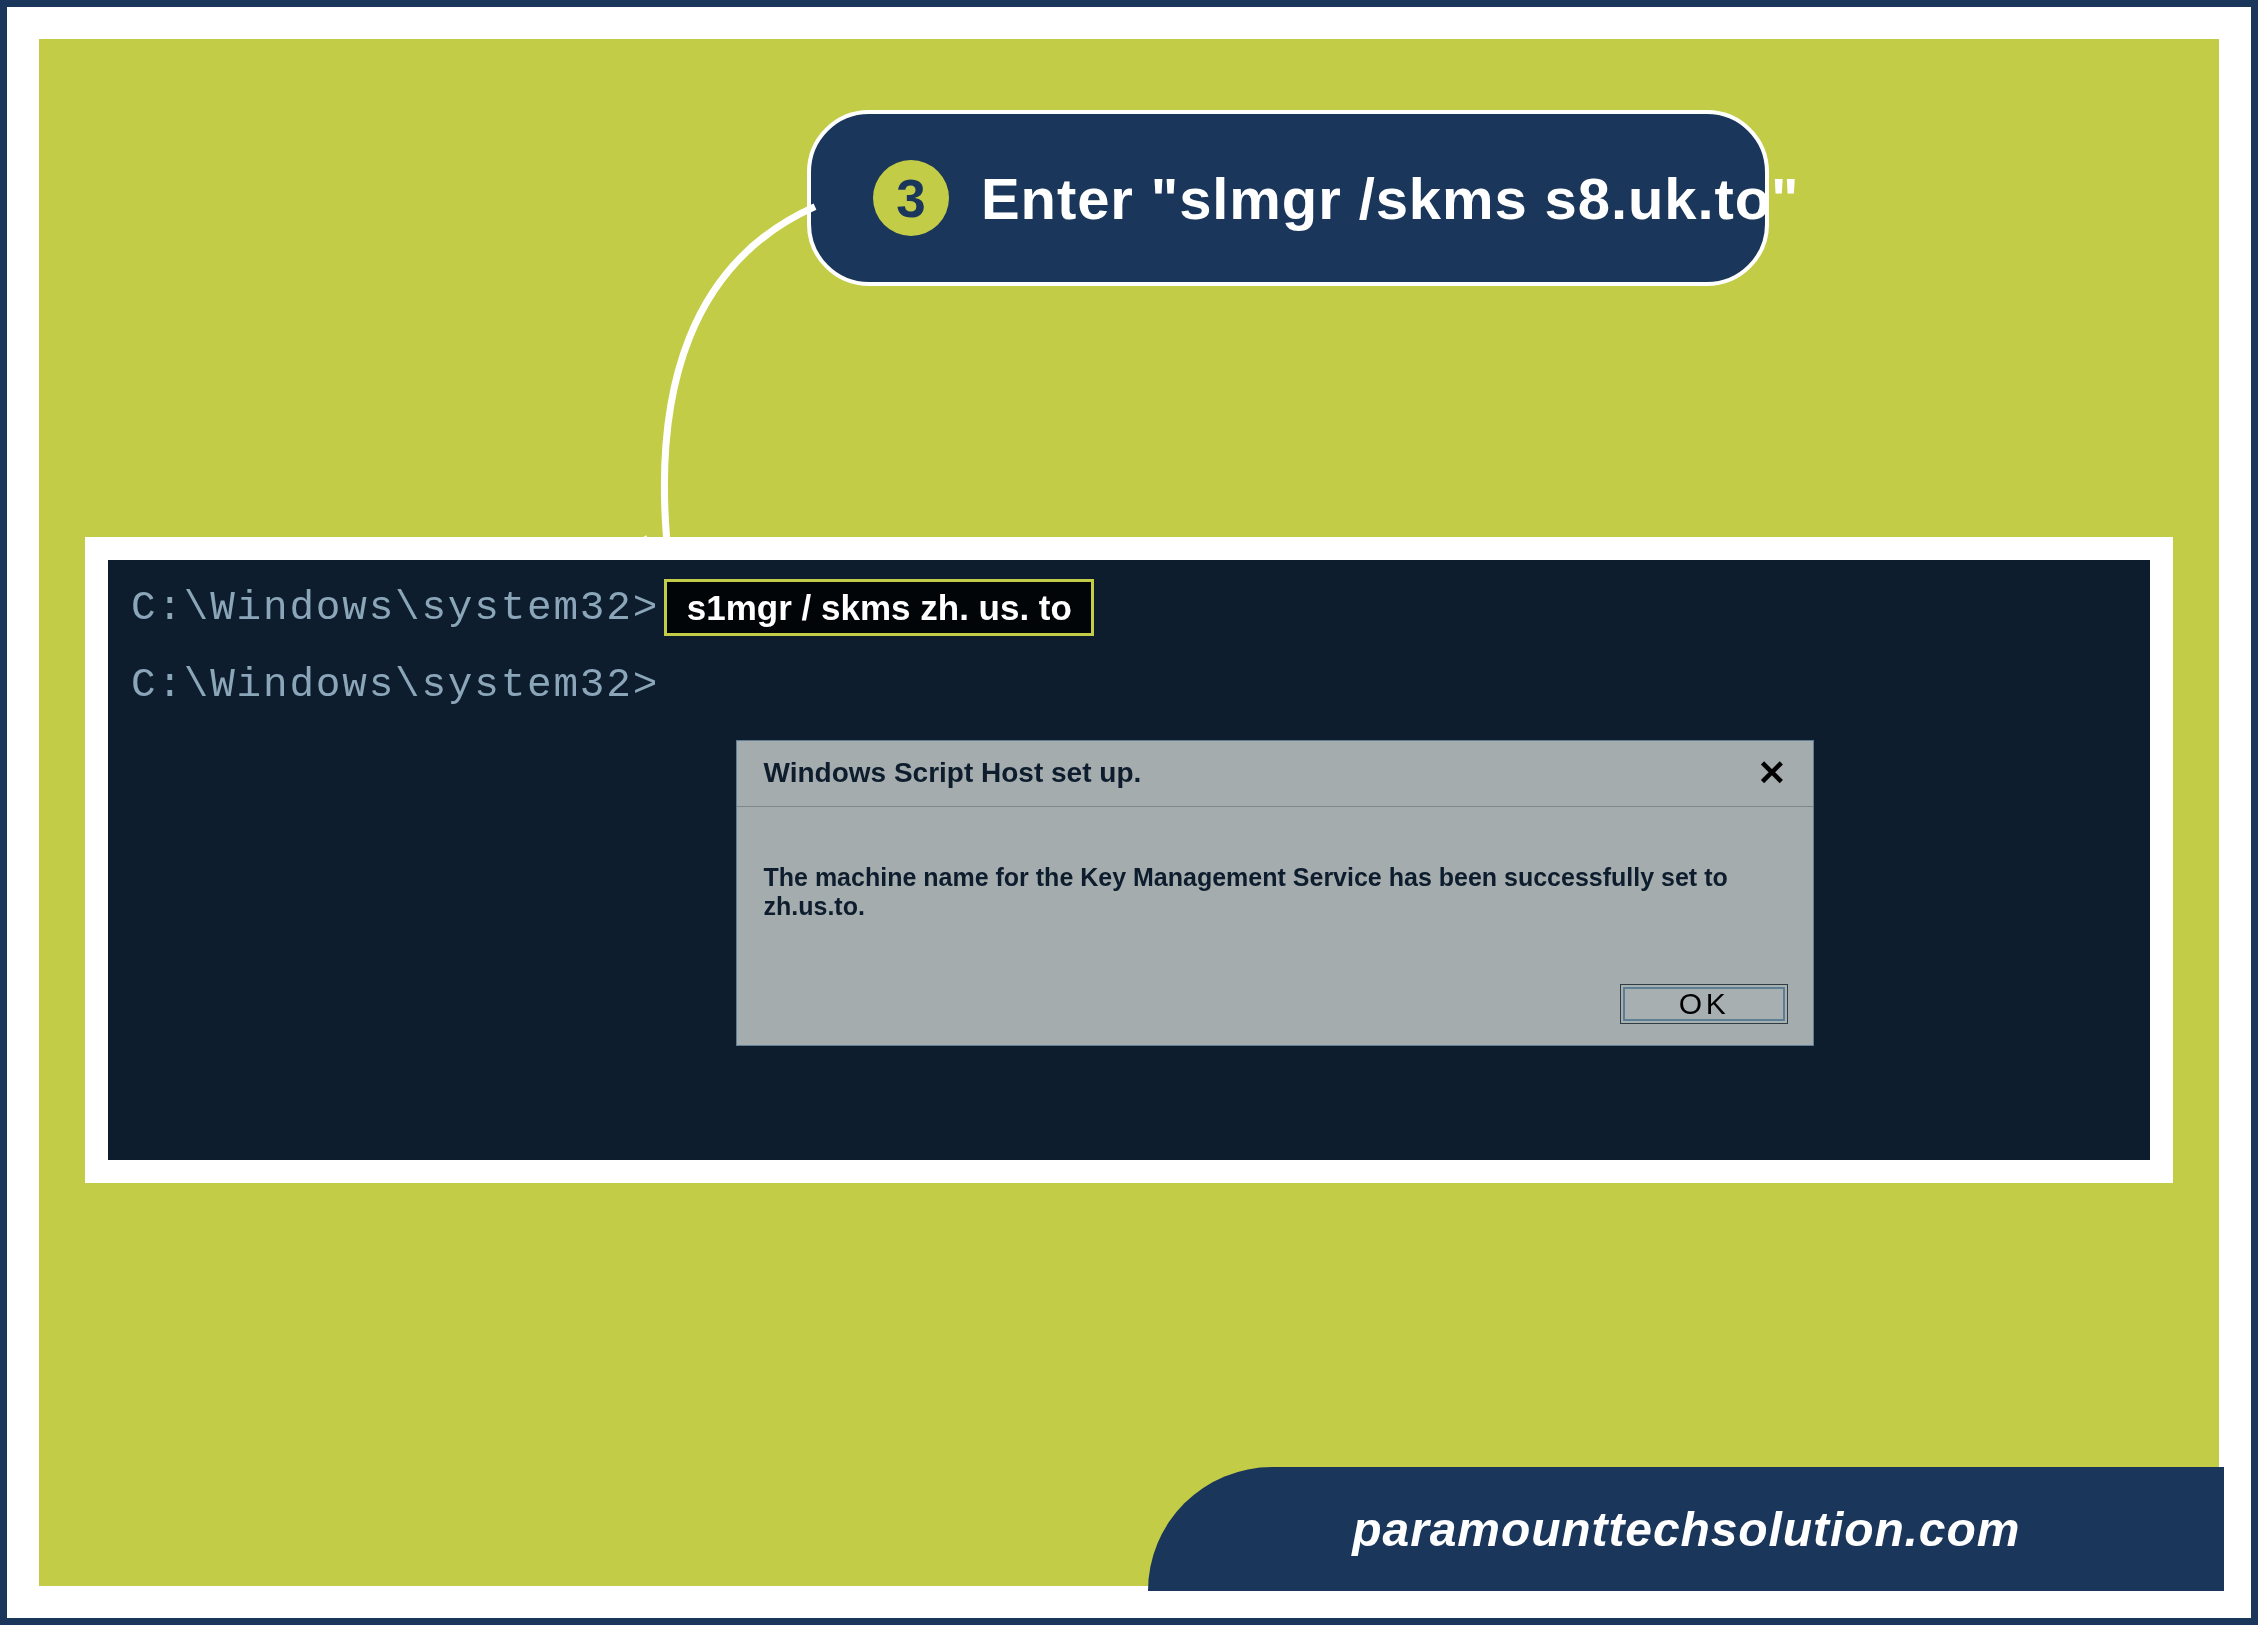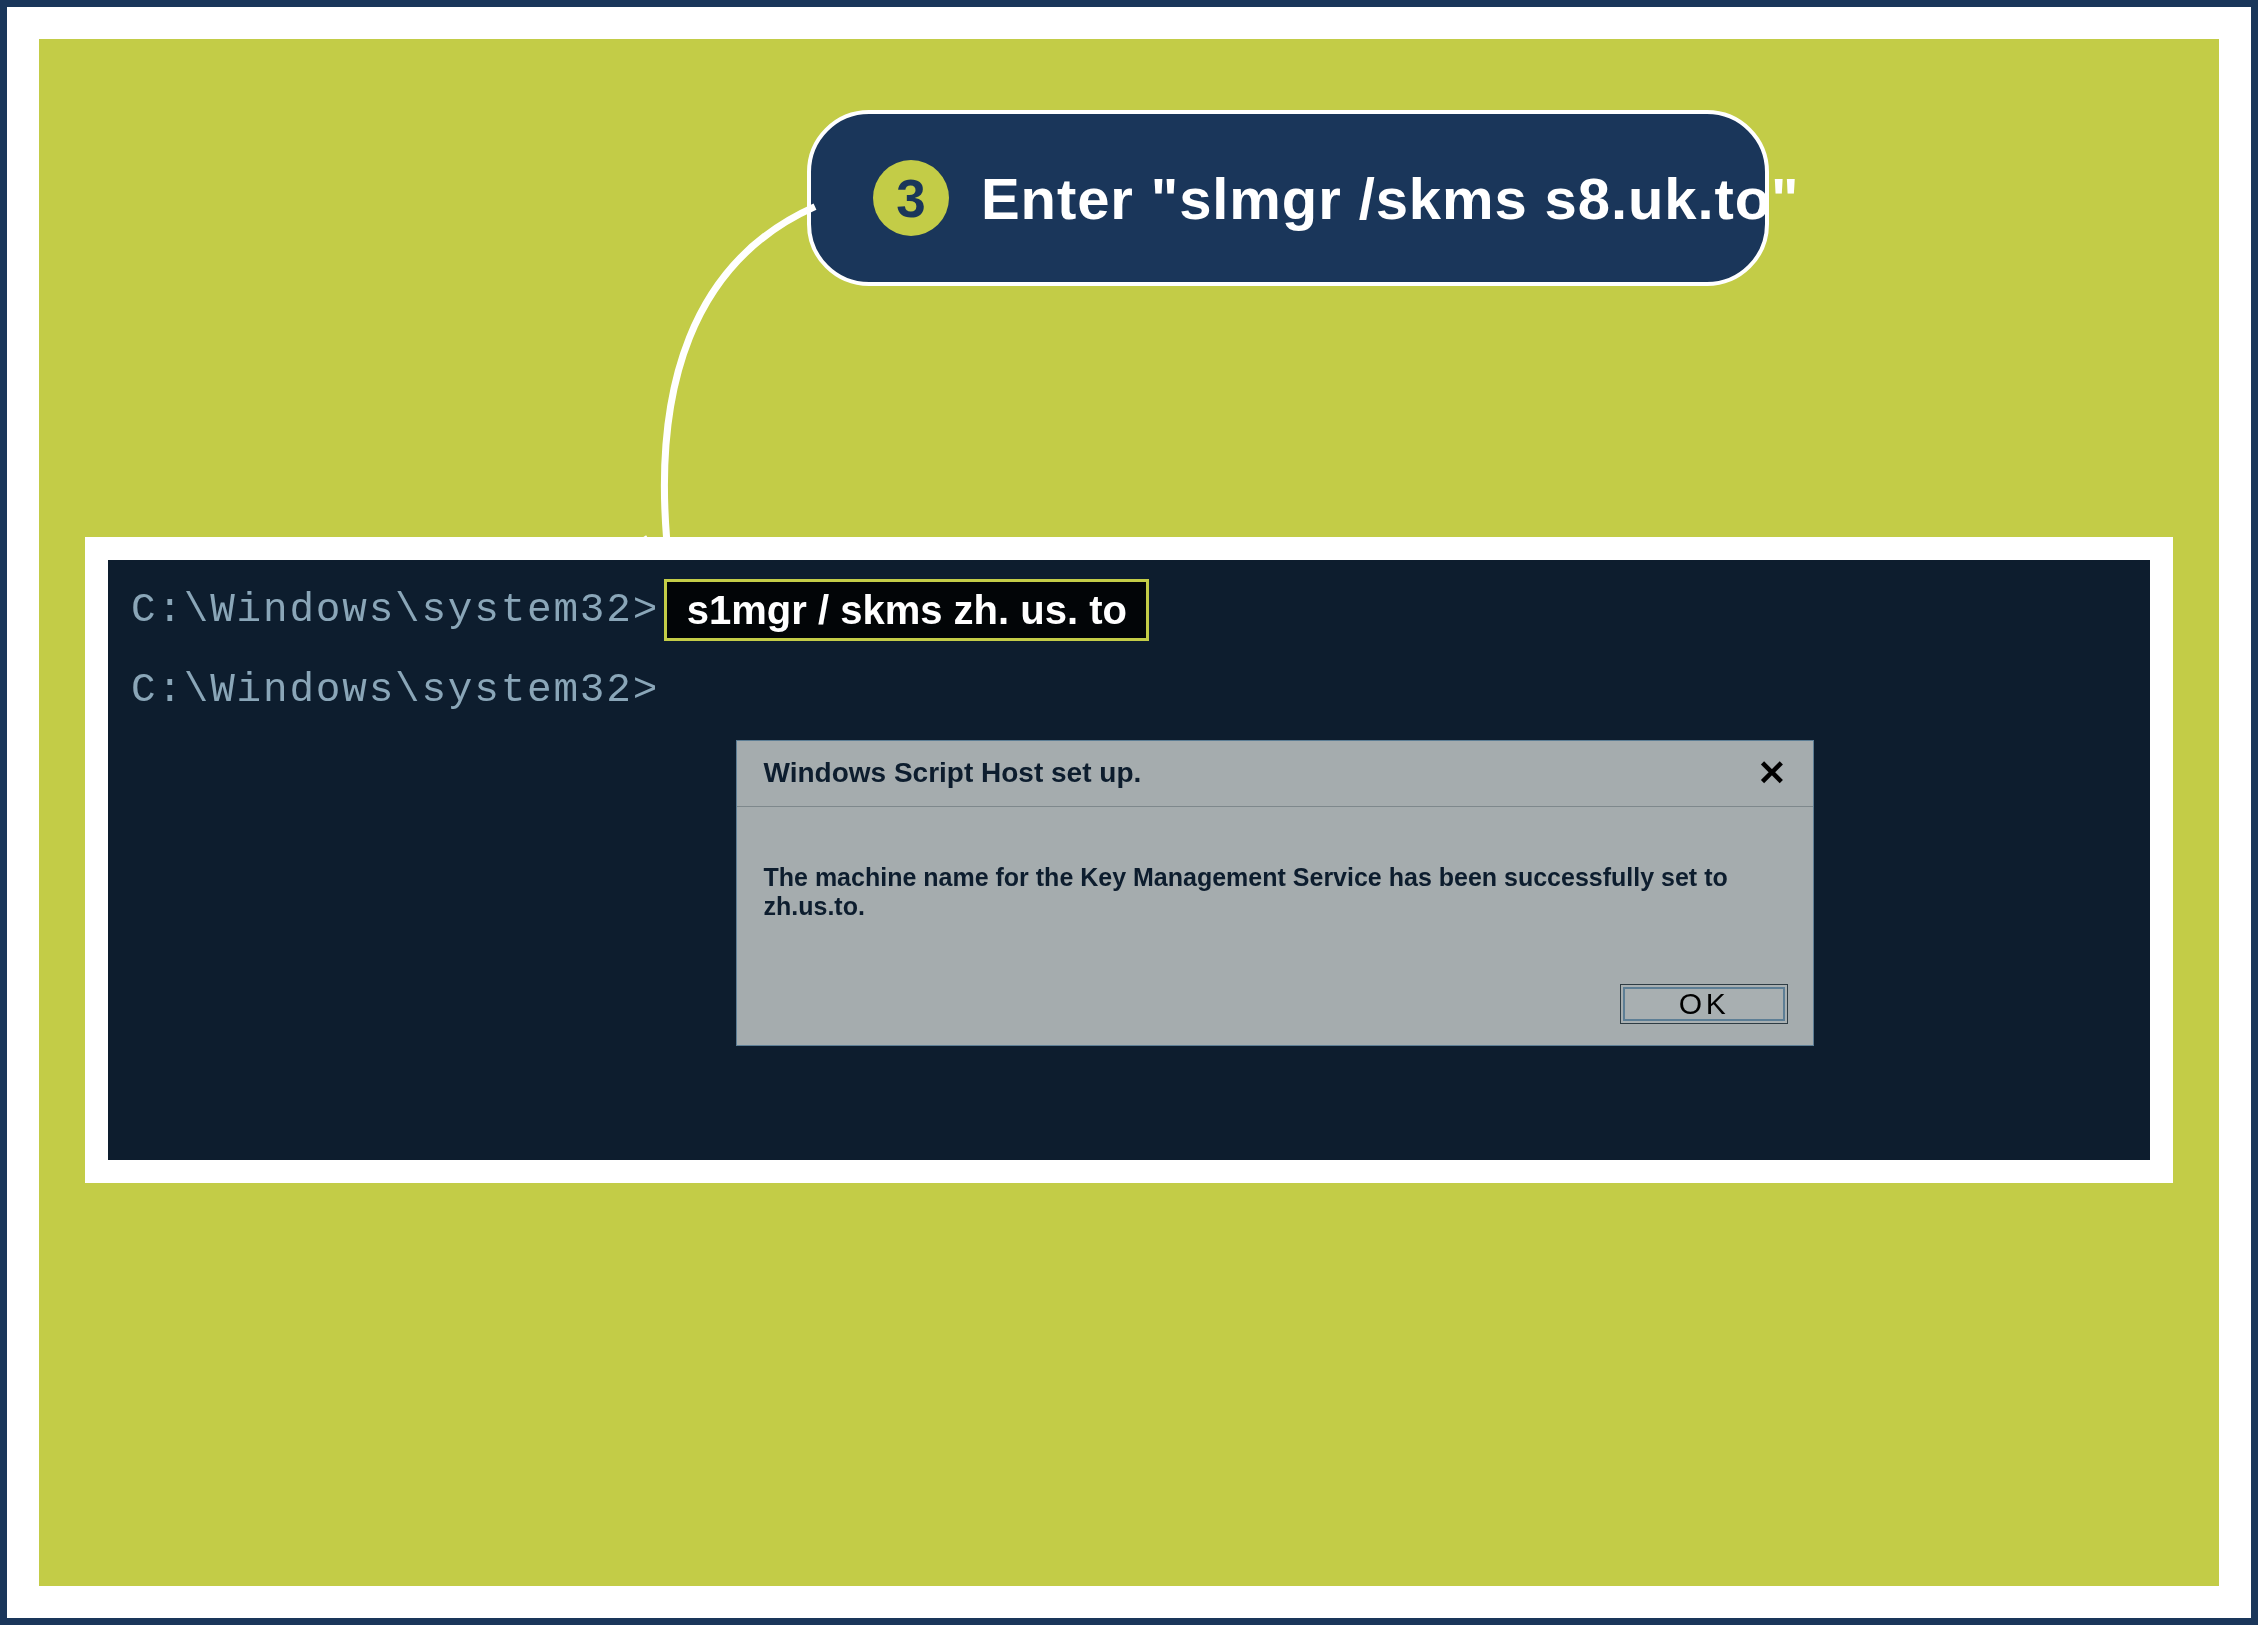--- a/index.html
+++ b/index.html
@@ -88,21 +88,21 @@
   }
   .prompt-1 { letter-spacing: 1.8px; }
   .highlight-cmd {
     margin-left: 5.3px;
     background: #020507;
     border: 3.5px solid #c3cc47;
     color: #fff;
     padding: 5.3px 19.4px;
     font-family: Arial, Helvetica, sans-serif;
     font-weight: 600;
-    font-size: 40px;
+    font-size: 35px;
     white-space: nowrap;
   }
   .term-line2 {
     margin-top: 26.5px;
     letter-spacing: 1.8px;
   }
   .dialog {
     position: absolute;
     left: 628px;
     top: 180px;
@@ -205,16 +205,19 @@
             <span class="dialog-close">✕</span>
           </div>
           <div class="dialog-body">The machine name for the Key Management Service has been successfully set to zh.us.to.</div>
           <div class="dialog-footer">
             <div class="ok-btn">OK</div>
           </div>
         </div>
       </div>
     </div>
 
+    <div class="footer-tab">
+      <span class="footer-text">paramounttechsolution.com</span>
+    </div>
 
   </div>
 </div>
 
 
 </body></html>

